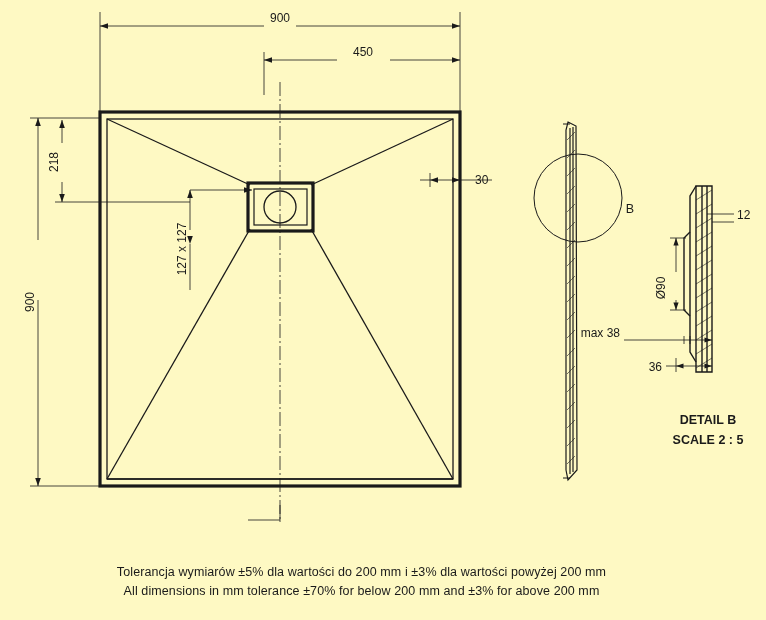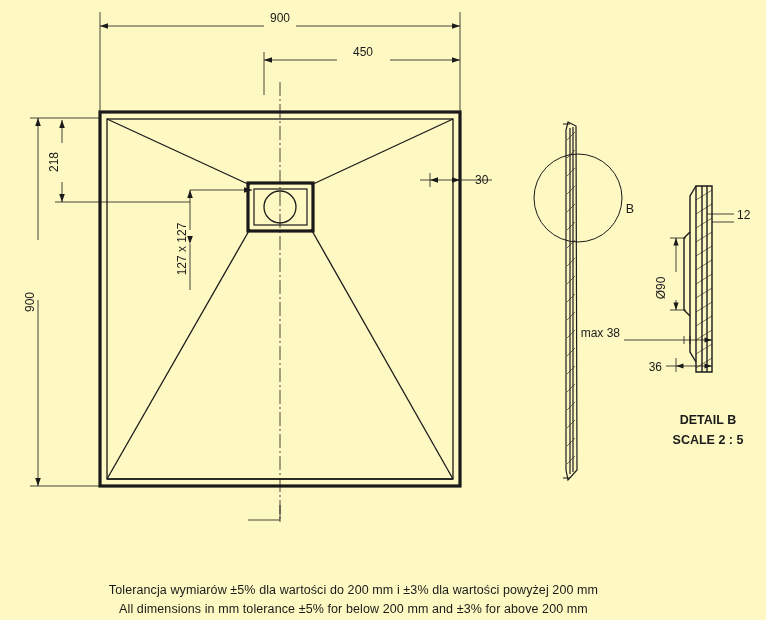--- a/index.html
+++ b/index.html
@@ -20,28 +20,27 @@
   }
   #drawing {
     position: absolute;
     left: 0;
     top: 0;
     width: 766px;
     height: 620px;
   }
   .note-block {
     position: absolute;
-    left: 0;
+    left: 8px;
     top: 563px;
     width: 707px;
     text-align: center;
     font-size: 12.5px;
     line-height: 19px;
     letter-spacing: 0.1px;
-    margin-top: 18px;
   }
   .note-line {
     white-space: nowrap;
   }
   text {
     font-family: "Liberation Sans", sans-serif;
     fill: #1a1a1a;
   }
   .dim-label {
     font-size: 12px;
@@ -245,16 +244,16 @@
       <text class="dim-label" x="662" y="371" text-anchor="end">36</text>
 
       <text class="detail-label" x="708" y="424" text-anchor="middle">DETAIL B</text>
       <text class="detail-label" x="708" y="444" text-anchor="middle">SCALE 2 : 5</text>
     </g>
 
   </svg>
 
   <div class="note-block">
     <div class="note-line">Tolerancja wymiarów ±5% dla wartości do 200 mm i ±3% dla wartości powyżej 200 mm</div>
-    <div class="note-line">All dimensions in mm tolerance ±5% for below 200 mm and ±3% for above 200 mm</div>
+    <div class="note-line">All dimensions in mm tolerance ±70% for below 200 mm and ±3% for above 200 mm</div>
   </div>
 
 </div>
 
 </body></html>

